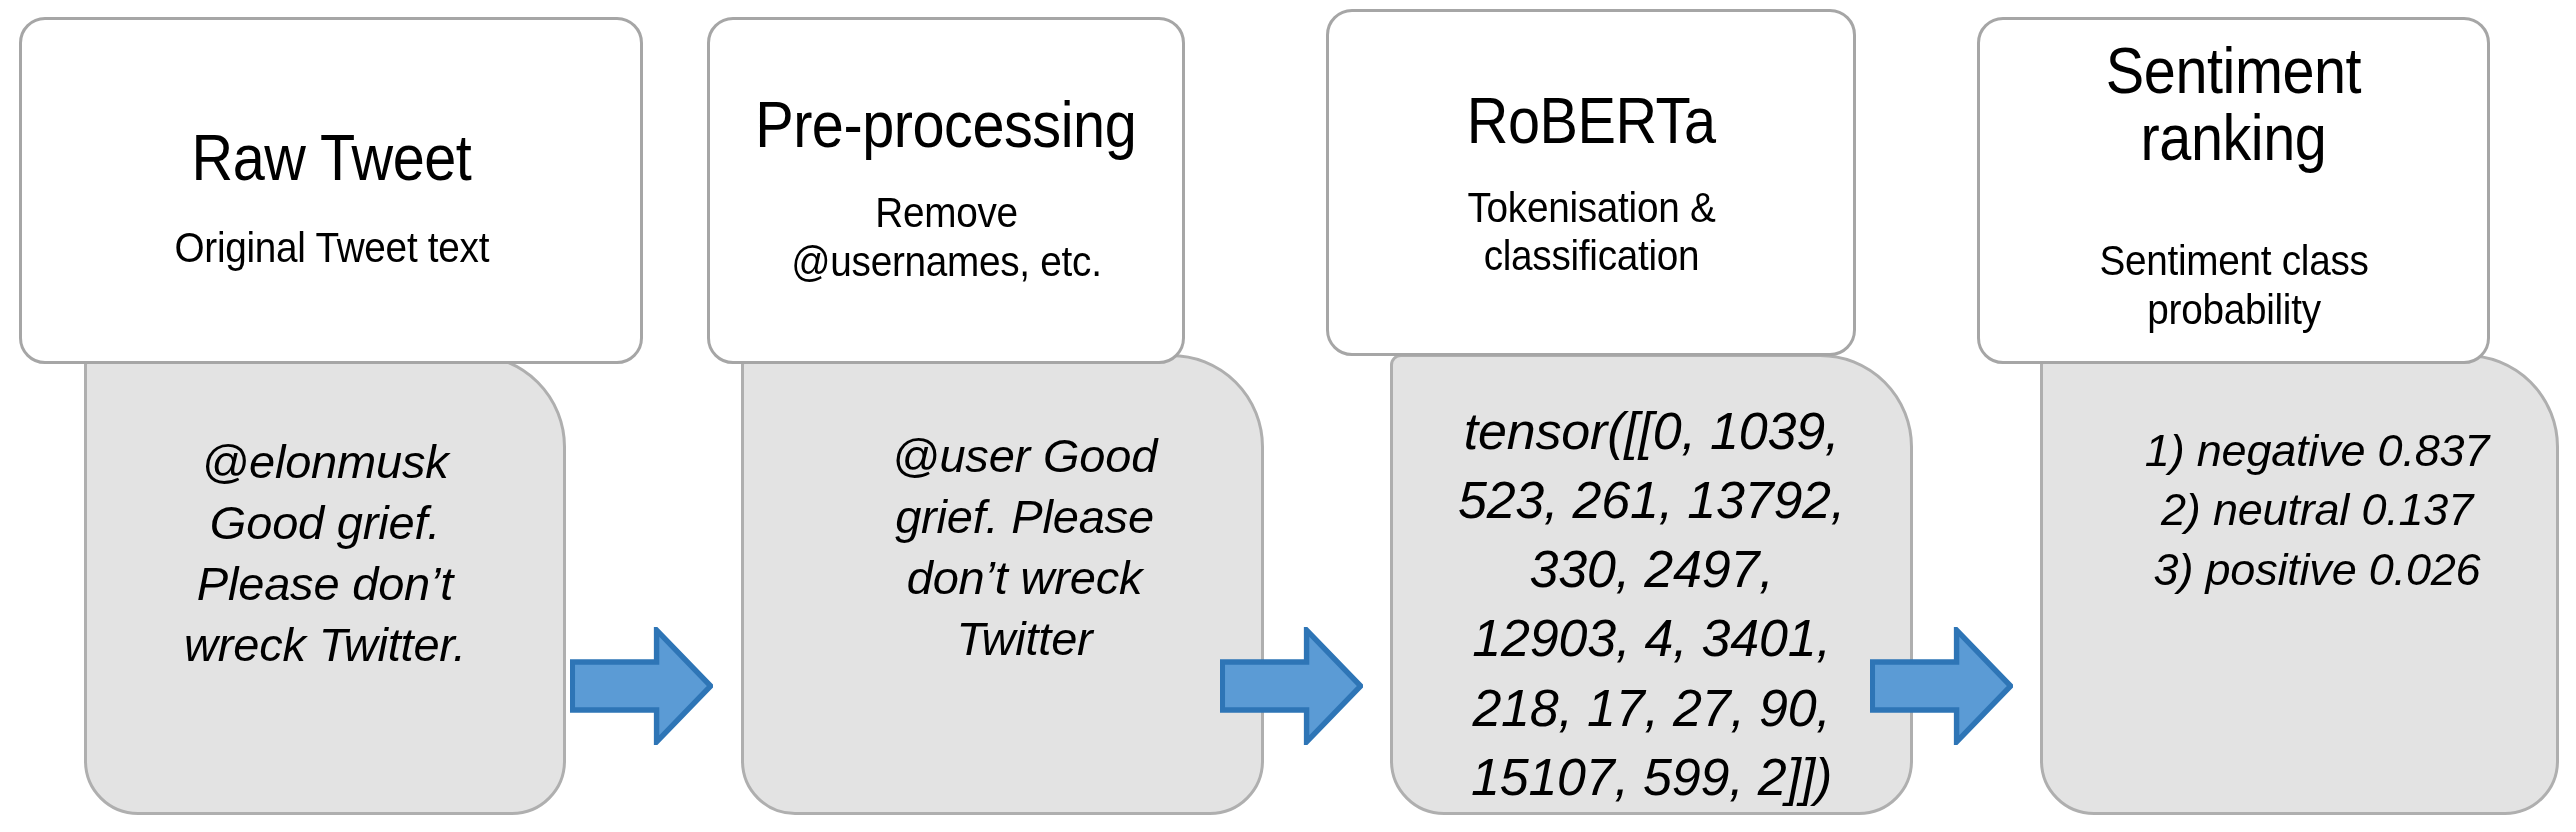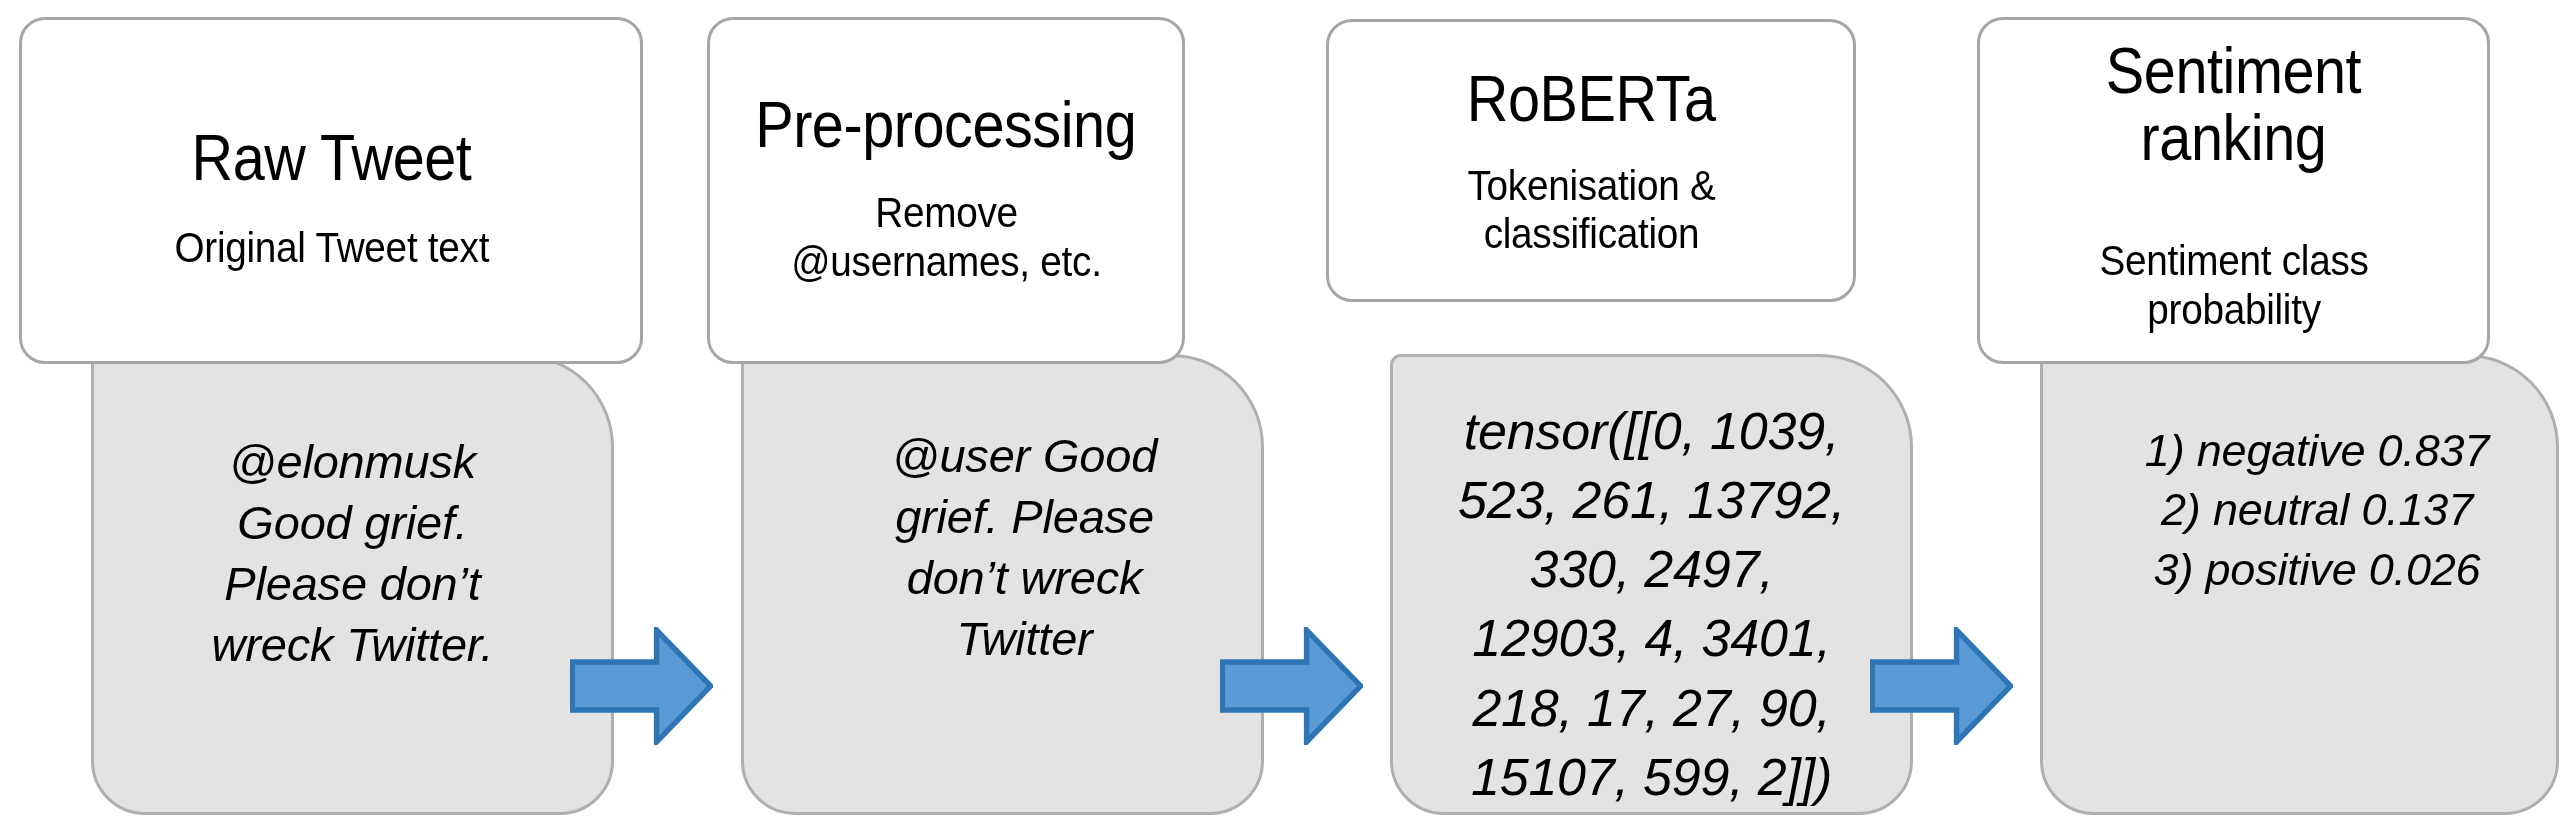--- a/index.html
+++ b/index.html
@@ -63,21 +63,21 @@
   
   .arrow{position:absolute;}
   .arrow svg{display:block;width:100%;height:100%;}
 </style>
 </head>
 <body>
 
 <div id="stage">
 
   <div class="step">
-    <div class="panel" style="left:91px;top:354px;width:523px;height:461px;">
+    <div class="panel" style="left:84px;top:354px;width:482px;height:461px;">
       <div class="panel-text center" style="top:74px;padding:0 87px;font-size:47px;">@elonmusk Good grief. Please don’t wreck Twitter.</div>
     </div>
     <div class="card" style="left:19.4px;top:17px;width:624px;height:347px;">
       <div class="card-title" style="font-size:64px;margin-top:20px;">Raw Tweet</div>
       <div class="card-sub" style="font-size:43px;margin-top:31px;">Original Tweet text</div>
     </div>
   </div>
 
   <div class="arrow" style="left:570px;top:627px;width:143px;height:118px;">
     <svg viewBox="0 0 185 152" preserveAspectRatio="none">
@@ -98,21 +98,21 @@
   <div class="arrow" style="left:1220px;top:627px;width:143px;height:118px;">
     <svg viewBox="0 0 185 152" preserveAspectRatio="none">
       <polygon points="3,45 112,45 112,4 182,76 112,148 112,107 3,107" fill="#5B9BD5" stroke="#2E75B6" stroke-width="7" stroke-linejoin="miter"></polygon>
     </svg>
   </div>
 
   <div class="step">
     <div class="panel" style="left:1390px;top:354px;width:523px;height:461px;">
       <div class="panel-text center" style="top:40px;padding:0 54px;font-size:52px;line-height:1.33;">tensor([[0, 1039, 523, 261, 13792, 330, 2497, 12903, 4, 3401, 218, 17, 27, 90, 15107, 599, 2]])</div>
     </div>
-    <div class="card" style="left:1326px;top:19px;width:530px;height:283px;">
+    <div class="card" style="left:1326px;top:9px;width:530px;height:347px;">
       <div class="card-title" style="font-size:64px;margin-top:7.8px;">RoBERTa</div>
       <div class="card-sub" style="font-size:43px;margin-top:28px;max-width:357px;">Tokenisation &amp; classification</div>
     </div>
   </div>
 
   <div class="arrow" style="left:1870px;top:627px;width:143px;height:118px;">
     <svg viewBox="0 0 185 152" preserveAspectRatio="none">
       <polygon points="3,45 112,45 112,4 182,76 112,148 112,107 3,107" fill="#5B9BD5" stroke="#2E75B6" stroke-width="7" stroke-linejoin="miter"></polygon>
     </svg>
   </div>

